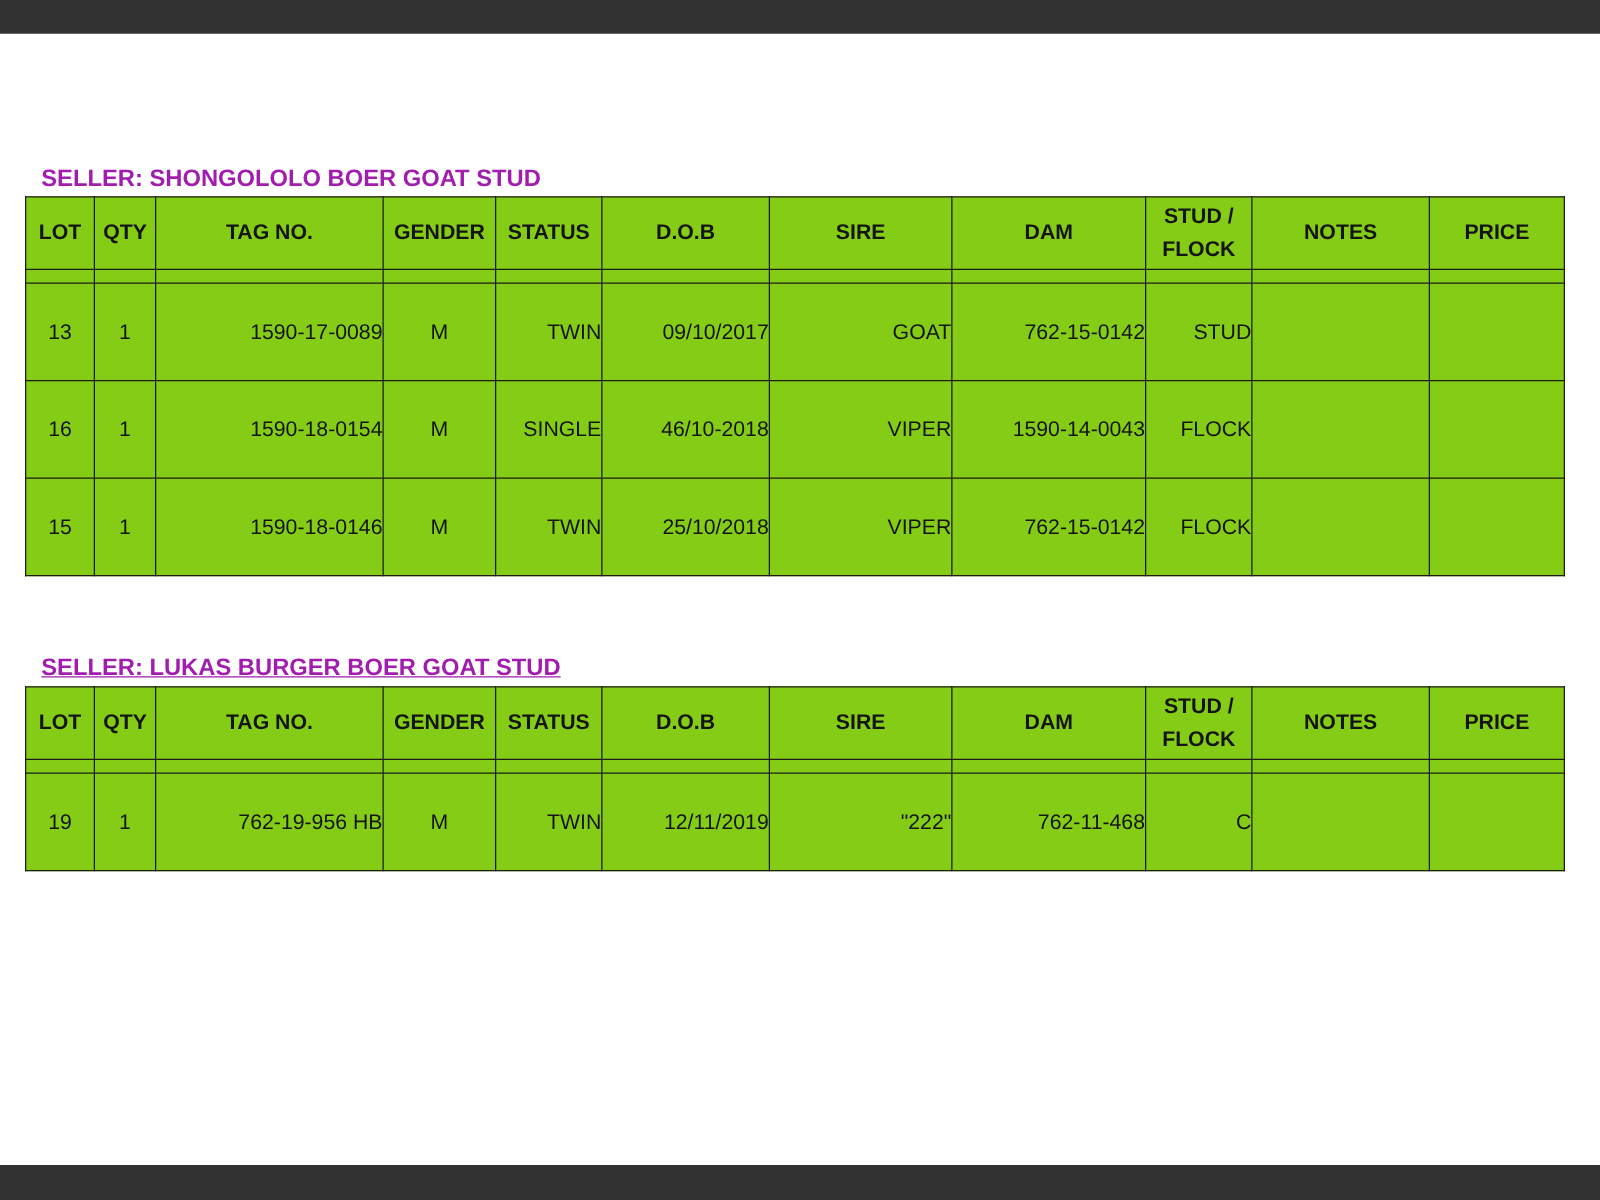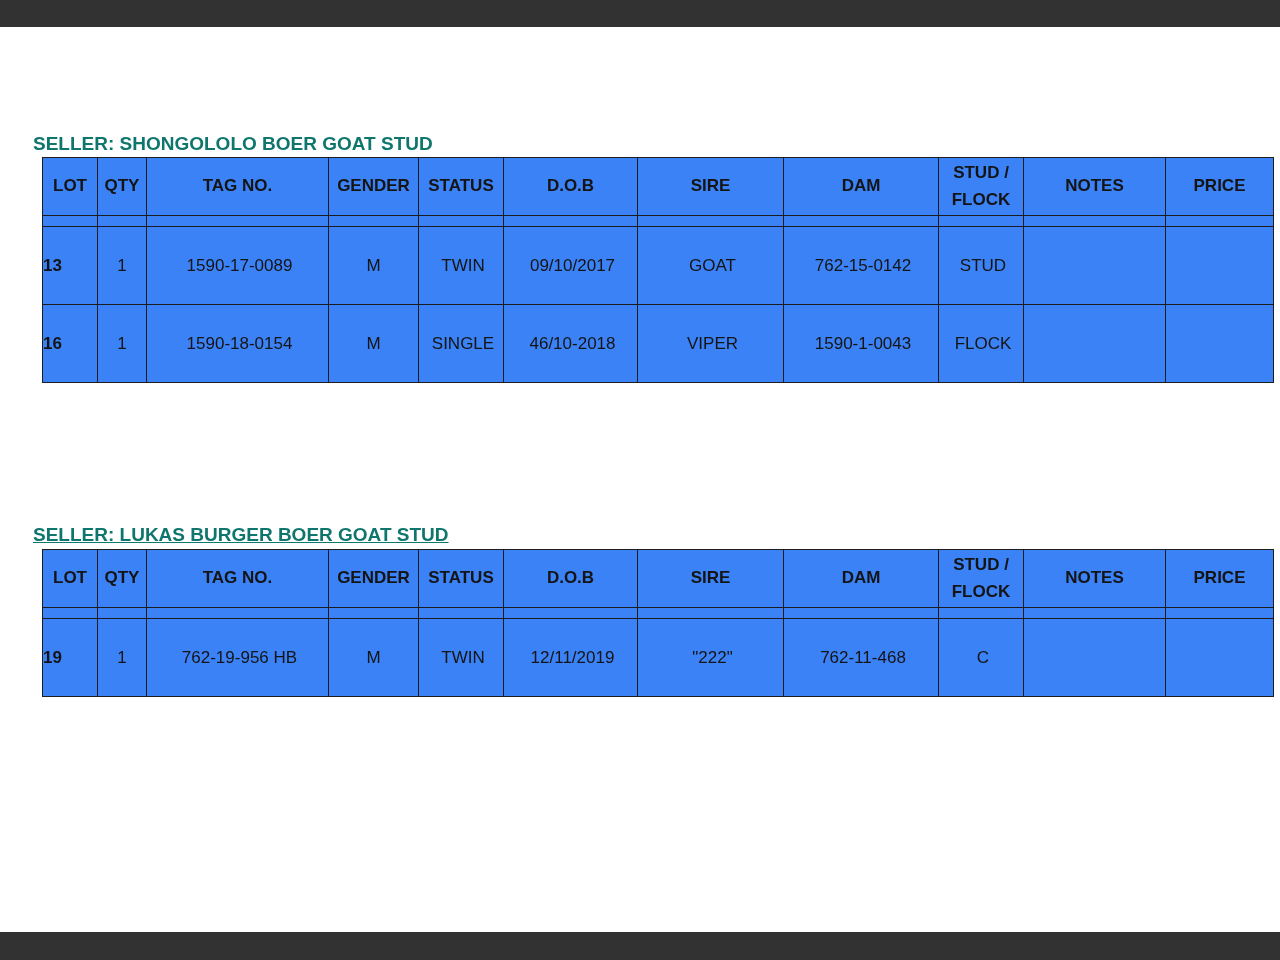--- a/index.html
+++ b/index.html
@@ -17,33 +17,33 @@
   }
   .viewer-bar.top { top: 0; height: 27px; }
   .viewer-bar.bottom { bottom: 0; height: 28px; }
 
   .seller-title {
     position: absolute;
     left: 33px;
     font-size: 19px;
     font-weight: bold;
     letter-spacing: 0px;
-    color: #0f766e;
+    color: #a21caf;
     white-space: nowrap;
   }
   #title-1 { top: 133px; }
   #title-2 { top: 524px; text-decoration: underline; }
 
   table.lot-table {
     position: absolute;
-    left: 42px;
+    left: 20px;
     border-collapse: collapse;
     table-layout: fixed;
     width: 1231px;
-    background: #3b82f6;
+    background: #84cc16;
   }
   #table-1 { top: 157px; }
   #table-2 { top: 549px; }
 
   table.lot-table td, table.lot-table th {
     border: 1.5px solid #1c1c1c;
     font-size: 17px;
     vertical-align: middle;
     overflow: hidden;
     white-space: nowrap;
@@ -54,22 +54,22 @@
     white-space: normal;
     line-height: 1.55;
     padding: 0 2px;
   }
   tr.header-row { height: 58px; }
   tr.spacer-row { height: 11px; }
   tr.data-row   { height: 78px; }
   tr.spacer-row td { border-top-width: 1.5px; border-bottom-width: 1.5px; }
 
   td.c-center { text-align: center; }
-  td.c-left   { text-align: center; padding-left: 4px; }
-  td.c-lot    { text-align: left; font-weight: bold; margin-top: 20px; }
+  td.c-left   { text-align: right; padding-left: 4px; }
+  td.c-lot    { text-align: center; font-weight: normal; margin-top: 20px; }
 </style>
 </head>
 <body>
 
 <div class="viewer-bar top"></div>
 
 <div class="seller-title" id="title-1">SELLER: SHONGOLOLO BOER GOAT STUD</div>
 
 <table class="lot-table" id="table-1">
   <colgroup>
@@ -126,21 +126,34 @@
     <td class="c-left"></td>
   </tr>
   <tr class="data-row">
     <td class="c-lot">16</td>
     <td class="c-center">1</td>
     <td class="c-left">1590-18-0154</td>
     <td class="c-center">M</td>
     <td class="c-left">SINGLE</td>
     <td class="c-left">46/10-2018</td>
     <td class="c-left">VIPER</td>
-    <td class="c-left">1590-1-0043</td>
+    <td class="c-left">1590-14-0043</td>
+    <td class="c-left">FLOCK</td>
+    <td class="c-left"></td>
+    <td class="c-left"></td>
+  </tr>
+  <tr class="data-row">
+    <td class="c-lot">15</td>
+    <td class="c-center">1</td>
+    <td class="c-left">1590-18-0146</td>
+    <td class="c-center">M</td>
+    <td class="c-left">TWIN</td>
+    <td class="c-left">25/10/2018</td>
+    <td class="c-left">VIPER</td>
+    <td class="c-left">762-15-0142</td>
     <td class="c-left">FLOCK</td>
     <td class="c-left"></td>
     <td class="c-left"></td>
   </tr>
 </tbody>
   </table>
 
 <div class="seller-title" id="title-2">SELLER: LUKAS BURGER BOER GOAT STUD</div>
 
 <table class="lot-table" id="table-2">

